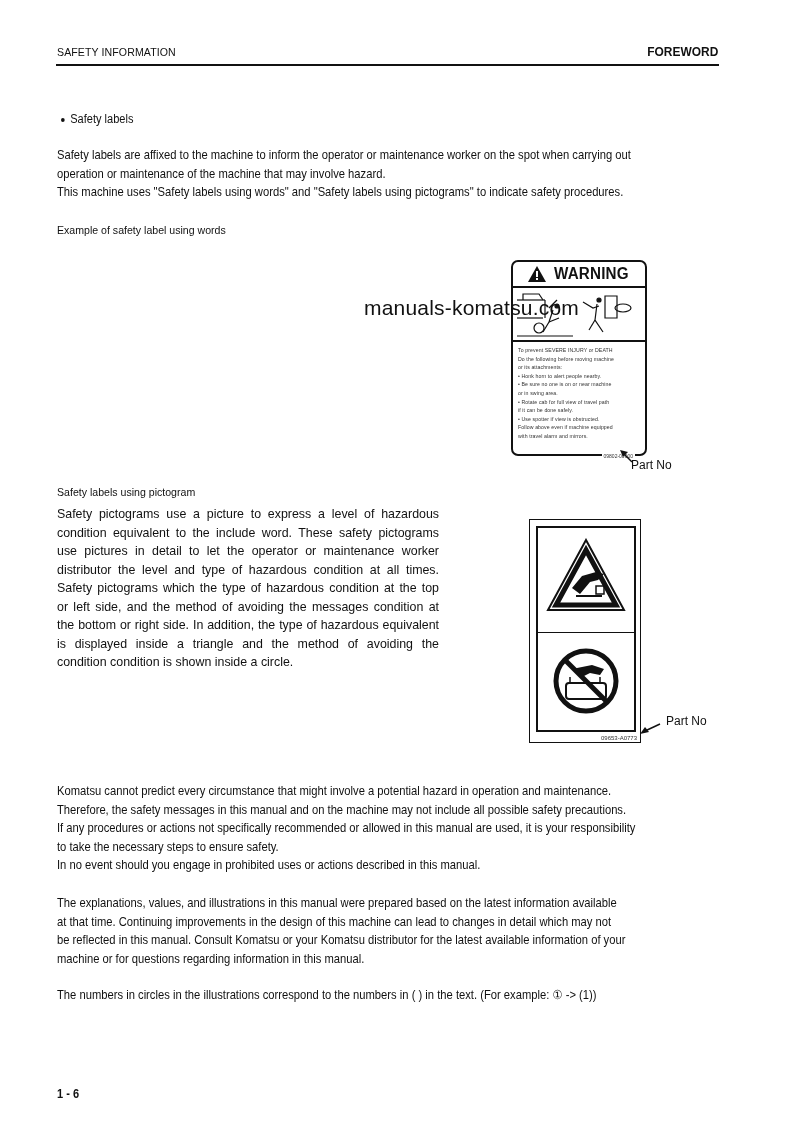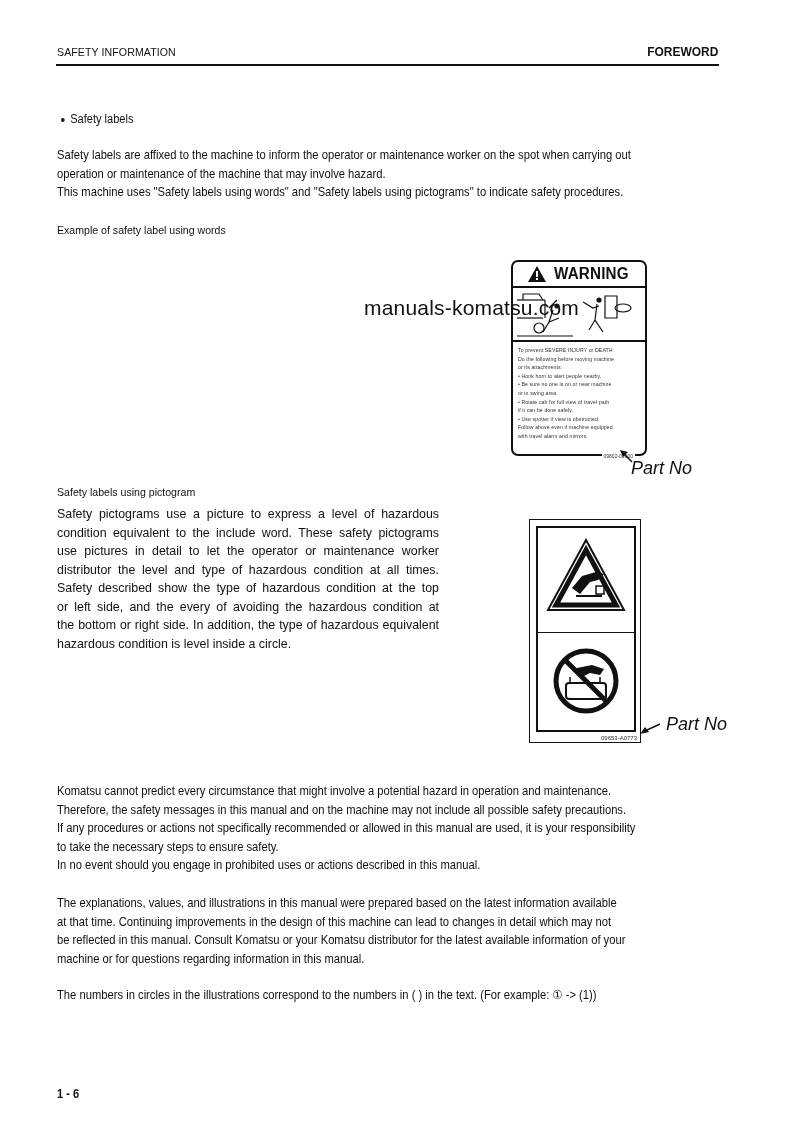--- a/index.html
+++ b/index.html
@@ -13,21 +13,21 @@
   .hdr-rule { left: 56px; top: 64px; width: 663px; height: 2px; background: #111; }
   .bullet-title { left: 61px; top: 112px; font-size: 12px; transform: scaleX(0.92); transform-origin: left; }
   .bullet-title .dot { display: inline-block; width: 4px; height: 4px; border-radius: 50%; background: #111; vertical-align: middle; margin-right: 6px; }
   .para { left: 57px; font-size: 12.4px; line-height: 18.5px; width: 700px; transform: scaleX(0.905); transform-origin: left; }
   .para p { margin: 0; }
   .subhead { left: 57px; font-size: 11.5px; transform: scaleX(0.92); transform-origin: left; }
   .justify { left: 57px; top: 505px; width: 382px; font-size: 12.4px; line-height: 18.5px; text-align: justify; }
   .justify .line { display: block; text-align-last: justify; }
   .justify .line.last { text-align-last: left; }
   .watermark { left: 364px; top: 296px; font-size: 21px; color: #111; letter-spacing: 0.2px; z-index: 5; }
-  .part-no { font-size: 18px; font-style: italic; }
+  .part-no { font-size: 12px; }
   .page-no { left: 57px; top: 1087px; font-size: 12px; font-weight: bold; transform: scaleX(0.92); transform-origin: left; }
 
   
   .warn-label { left: 511px; top: 260px; width: 132px; height: 192px; border: 2px solid #111; border-radius: 7px; background: #fff; }
   .warn-head { height: 24px; border-bottom: 2px solid #111; display: flex; align-items: center; justify-content: center; gap: 6px; }
   .warn-head .w-text { font-size: 16px; font-weight: bold; letter-spacing: 0.2px; transform: scaleX(0.95); }
   .warn-pic { height: 52px; border-bottom: 2px solid #111; position: relative; }
   .warn-body { padding: 4px 5px 0 5px; font-size: 5.2px; line-height: 8.6px; color: #333; letter-spacing: 0.1px; }
   .warn-body div { white-space: nowrap; overflow: hidden; }
   .warn-partcode { position: absolute; right: 10px; bottom: -5px; font-size: 5px; background: #fff; padding: 0 2px; color: #333; }
@@ -111,24 +111,25 @@
 <div class="abs part-no" style="left:631px; top:458px;">Part No</div>
 
 <div class="abs watermark">manuals-komatsu.com</div>
 
 <div class="abs subhead" style="top:486px;">Safety labels using pictogram</div>
 <div class="abs justify">
   <span class="line">Safety pictograms use a picture to express a level of hazardous</span>
   <span class="line">condition equivalent to the include word. These safety pictograms</span>
   <span class="line">use pictures in detail to let the operator or maintenance worker</span>
   <span class="line">distributor the level and type of hazardous condition at all times.</span>
-  <span class="line">Safety described show the type of hazardous condition at the top</span>
-  <span class="line">or left side, and the every of avoiding the hazardous condition at</span>
+  <span class="line">Safety pictograms which the type of hazardous condition at the top</span>
+  <span class="line">or left side, and the method of avoiding the messages condition at</span>
   <span class="line">the bottom or right side. In addition, the type of hazardous equivalent</span>
-  <span class="line last">hazardous condition is level inside a circle.</span>
+  <span class="line">is displayed inside a triangle and the method of avoiding the</span>
+  <span class="line last">condition condition is shown inside a circle.</span>
 </div>
 
 <div class="abs picto-outer">
   <div class="picto-inner">
     <div class="picto-top">
       <svg style="position:absolute; left:8px; top:10px;" width="80" height="76" viewBox="0 0 80 76">
         <polygon points="40,2 78,72 2,72" fill="none" stroke="#111" stroke-width="2"></polygon>
         <polygon points="40,12 70,67 10,67" fill="none" stroke="#111" stroke-width="5"></polygon>
         <path d="M26 50 L36 38 L50 34 L58 36 L52 42 L44 44 L34 56 Z" fill="#111"></path>
         <path d="M30 58 L56 58" stroke="#111" stroke-width="2"></path>

